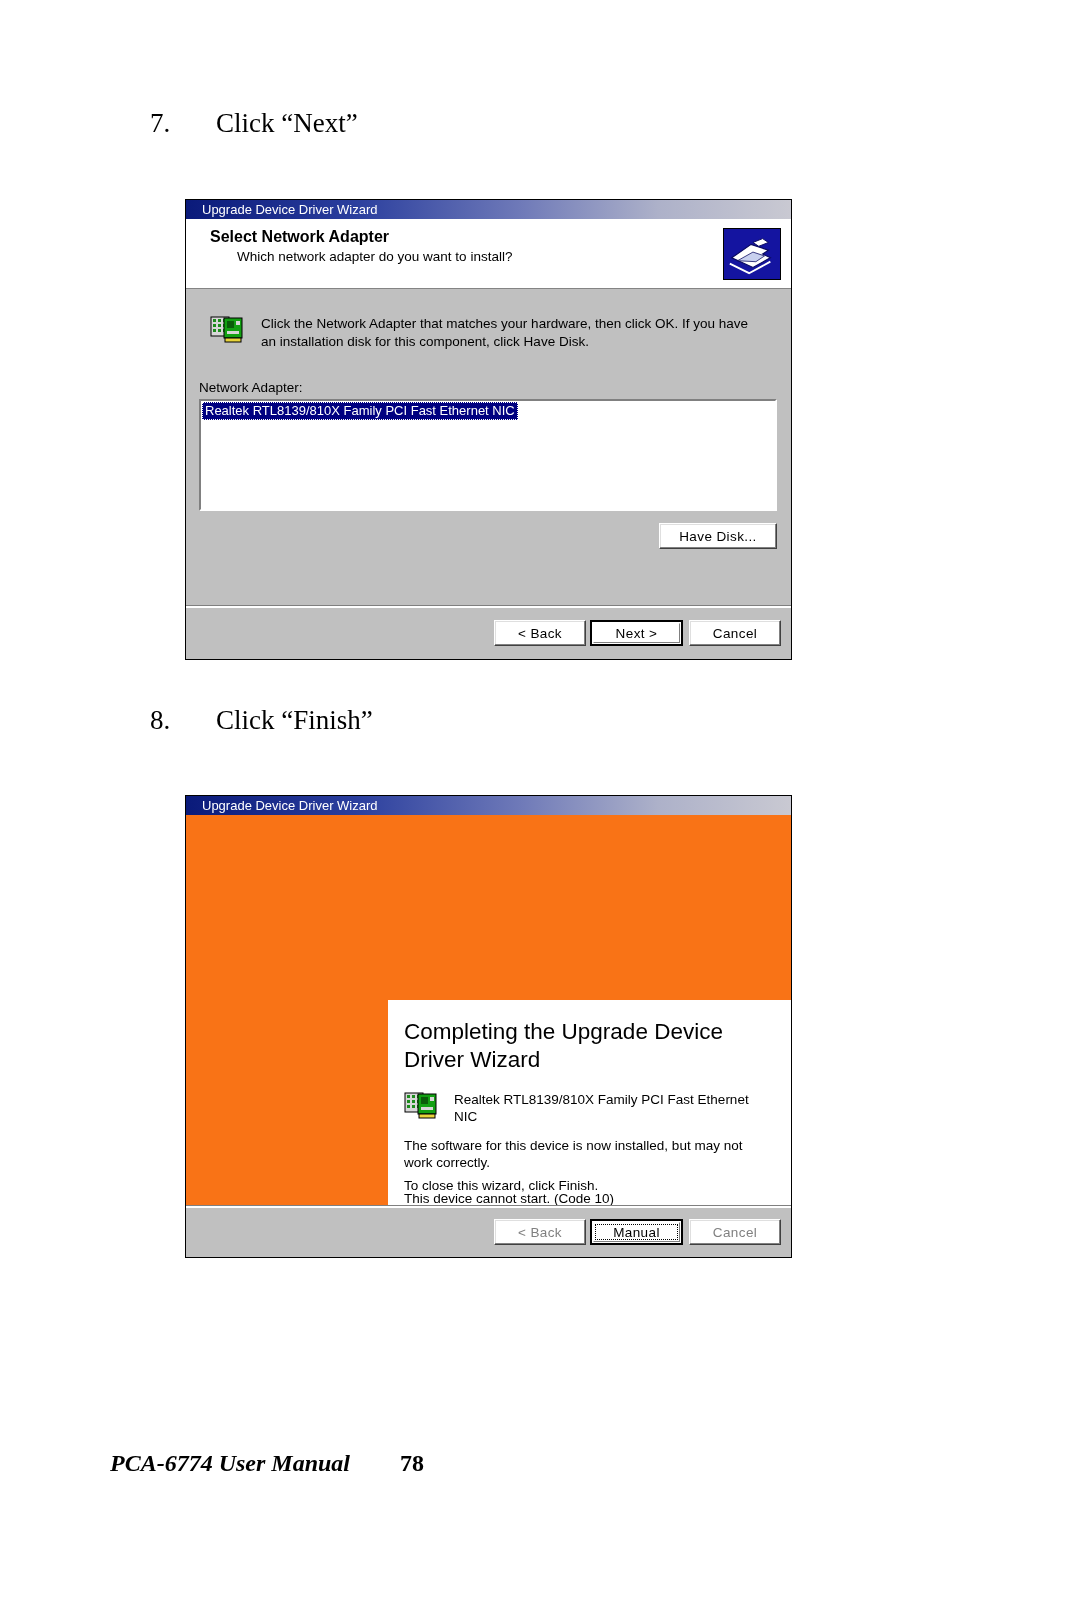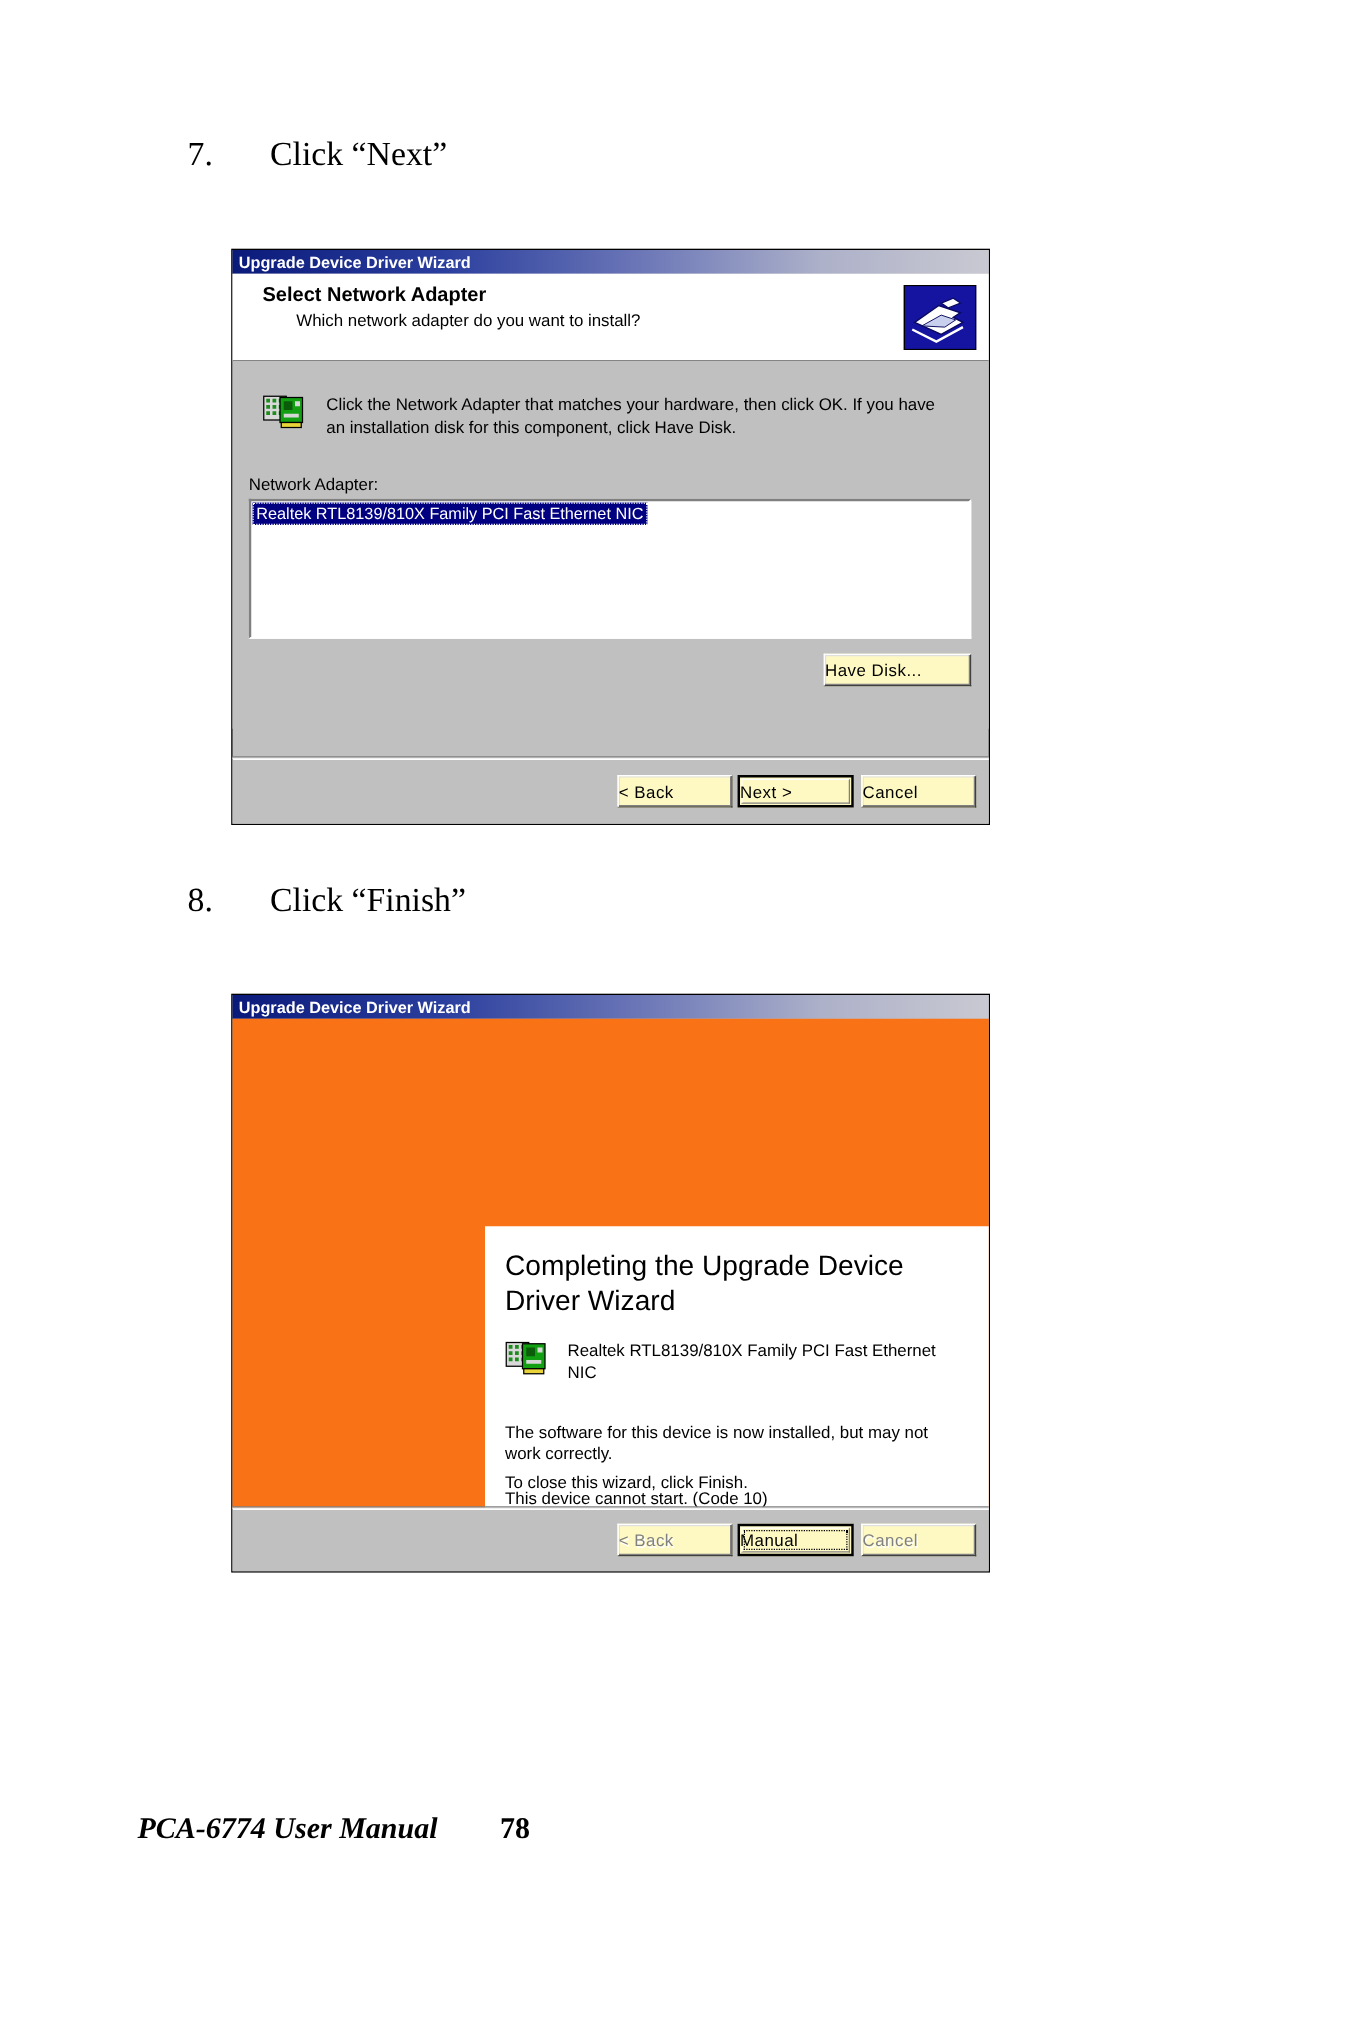--- a/index.html
+++ b/index.html
@@ -31,24 +31,24 @@
     background: #c0c0c0;
     border: 1px solid #000;
     box-sizing: border-box;
     font-family: "Liberation Sans", sans-serif;
   }
   .titlebar {
     height: 19px;
     background: linear-gradient(to right, #0a1a7a 0%, #2b3f9e 28%, #6e79b8 55%, #adb1c9 78%, #c9c9d2 100%);
     color: #ffffff;
     font-size: 13px;
-    font-weight: bold;
+    font-weight: normal;
     display: flex;
     align-items: center;
-    padding-left: 5px;
+    padding-left: 16px;
     box-sizing: border-box;
     letter-spacing: 0px;
   }
 
   
   .hdrband {
     background: #ffffff;
     border-bottom: 1px solid #848484;
     height: 70px;
     box-sizing: border-box;
@@ -124,29 +124,30 @@
     font-size: 13px;
     padding: 1px 3px 2px 3px;
     margin: 1px 0 0 1px;
     outline: 1px dotted #ffffff;
     outline-offset: -1px;
     white-space: nowrap;
   }
 
   
   .btn {
-    background: #fef9c3;
+    background: #ffffff;
     border: 1px solid;
     border-color: #ffffff #404040 #404040 #ffffff;
     box-shadow: inset -1px -1px 0 #808080, inset 1px 1px 0 #dfdfdf;
     font-family: "Liberation Sans", sans-serif;
     font-size: 13.5px;
     color: #000;
     display: flex;
     align-items: center;
+    justify-content: center;
     box-sizing: border-box;
     cursor: default;
     letter-spacing: 0.4px;
   }
   .btn.disabled { color: #808080; text-shadow: 1px 1px 0 #ffffff; }
   .btn-default {
     border: 2px solid #000;
     box-shadow: none;
     position: relative;
   }
@@ -248,21 +249,21 @@
     font-size: 13.5px;
     line-height: 17px;
     margin-left: 16px;
     max-width: 300px;
     color: #000;
   }
   .p2 {
     font-size: 13.5px;
     line-height: 17.5px;
     color: #000;
-    margin-top: 30px;
+    margin-top: 12px;
     max-width: 345px;
   }
   .p3 {
     font-size: 13.5px;
     line-height: 17.5px;
     color: #000;
     margin-top: 18px;
   }
   .p-close {
     position: absolute;

